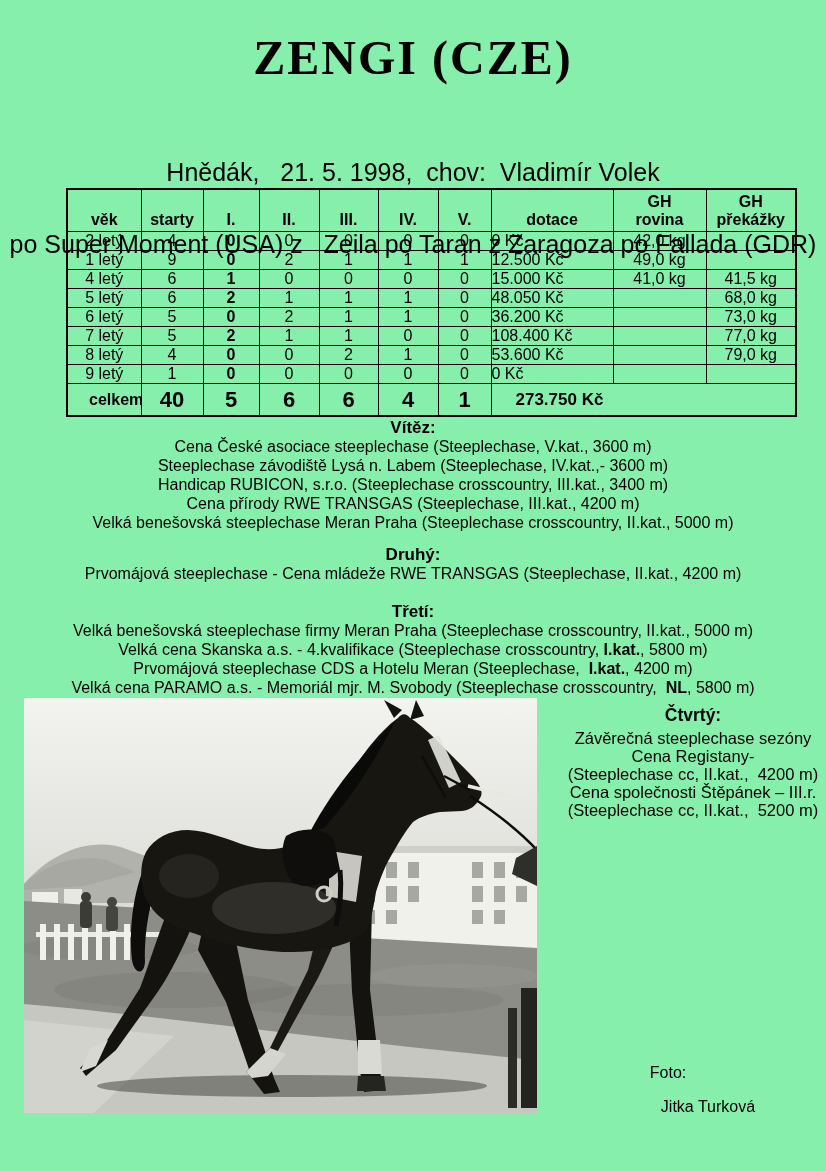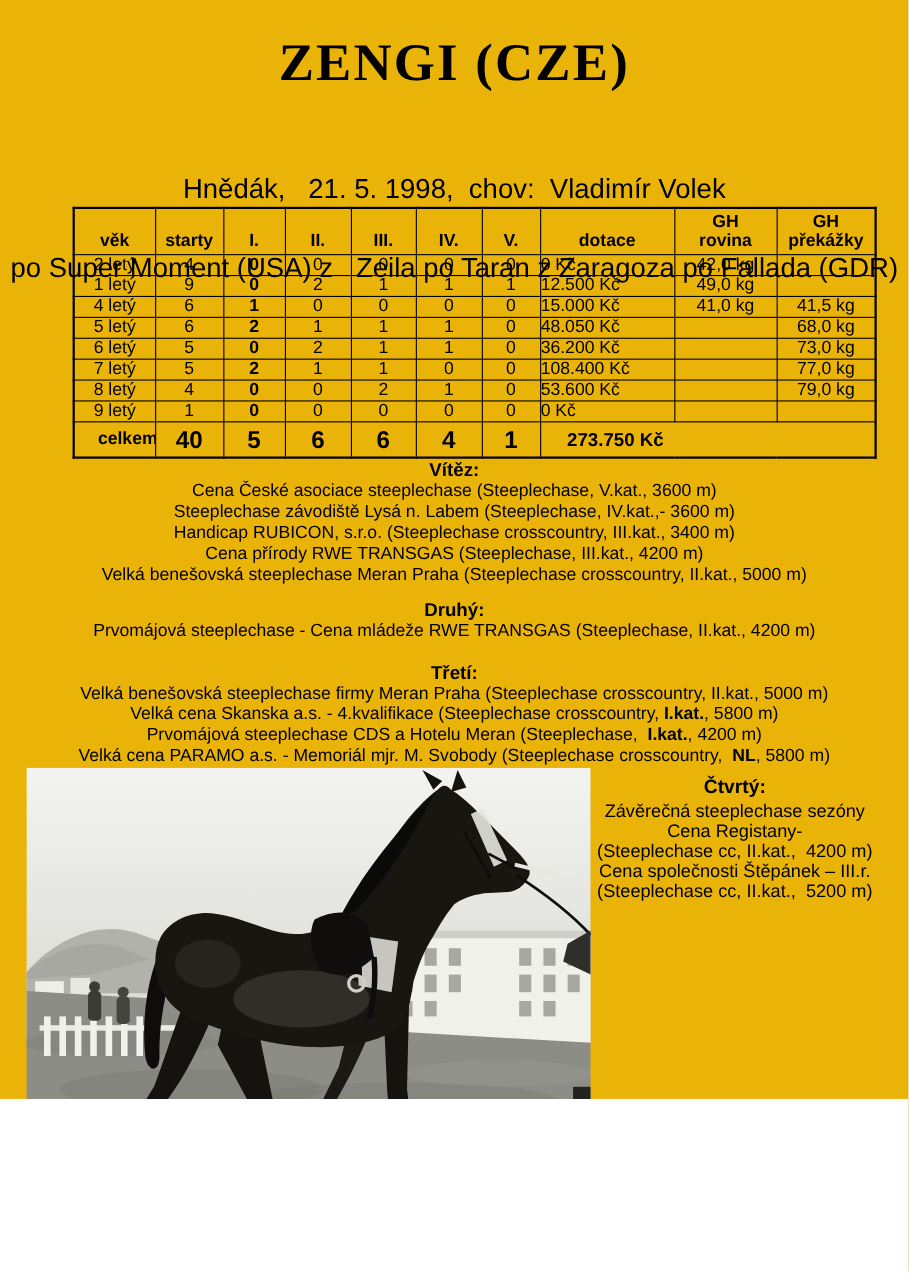--- a/index.html
+++ b/index.html
@@ -1,16 +1,16 @@
 <!DOCTYPE html>
 <html><head>
 <meta charset="utf-8">
 <style>
   html,body{margin:0;padding:0;background:#ffffff;}
-  .page{position:relative;width:826px;height:999px;background:#eab308;color:#000;
+  .page{position:relative;width:826px;height:1171px;background:#86efac;color:#000;
         font-family:"Liberation Sans",sans-serif;overflow:hidden;}
   .title{position:absolute;top:30px;left:0;width:100%;text-align:center;
          font-family:"Liberation Serif",serif;font-weight:bold;font-size:48px;
          letter-spacing:2px;line-height:56px;}
   .subtitle{position:absolute;top:112px;left:0;width:100%;text-align:center;
             font-size:25px;line-height:24px;white-space:pre-wrap;}
   table.stats{position:absolute;left:66px;top:188px;width:729px;border-collapse:collapse;
               table-layout:fixed;border:2px solid #000;}
   .stats th,.stats td{border:1px solid #000;text-align:center;padding:0;font-size:16px;overflow:hidden;}
   .stats thead th{font-weight:bold;vertical-align:bottom;height:39px;line-height:18px;padding-bottom:2px;}
@@ -22,21 +22,21 @@
   .stats tr.total td.num{font-size:22px;}
   .stats tr.total td.col-dotace-total{text-align:left;padding-left:24px;font-size:17px;}
   .results{position:absolute;top:418px;left:0;width:100%;text-align:center;}
   .section{margin:0;}
   #results .section:nth-of-type(2){margin-top:13px;}
   #results .section:nth-of-type(3){margin-top:19px;}
   .sec-h{font-weight:bold;font-size:17px;line-height:19px;}
   .rline{font-size:16px;line-height:19px;white-space:pre-wrap;}
   .photo{position:absolute;left:24px;top:698px;width:513px;height:415px;}
   .photo svg{display:block;width:513px;height:415px;}
-  .fourth{position:absolute;left:537px;top:705px;width:262px;text-align:center;}
+  .fourth{position:absolute;left:537px;top:705px;width:262px;text-align:center;padding-left:25px;}
   .fourth .sec-h{font-size:17.5px;line-height:20px;margin-bottom:4px;}
   .fourth .fline{font-size:16.5px;line-height:18px;white-space:pre-wrap;}
   .credit-label{position:absolute;left:537px;top:1064px;width:262px;text-align:center;font-size:16px;}
   .credit-name{position:absolute;left:537px;top:1098px;width:262px;text-align:center;font-size:16px;padding-left:40px;}
 </style>
 </head>
 <body>
 
 <div class="page">
 

